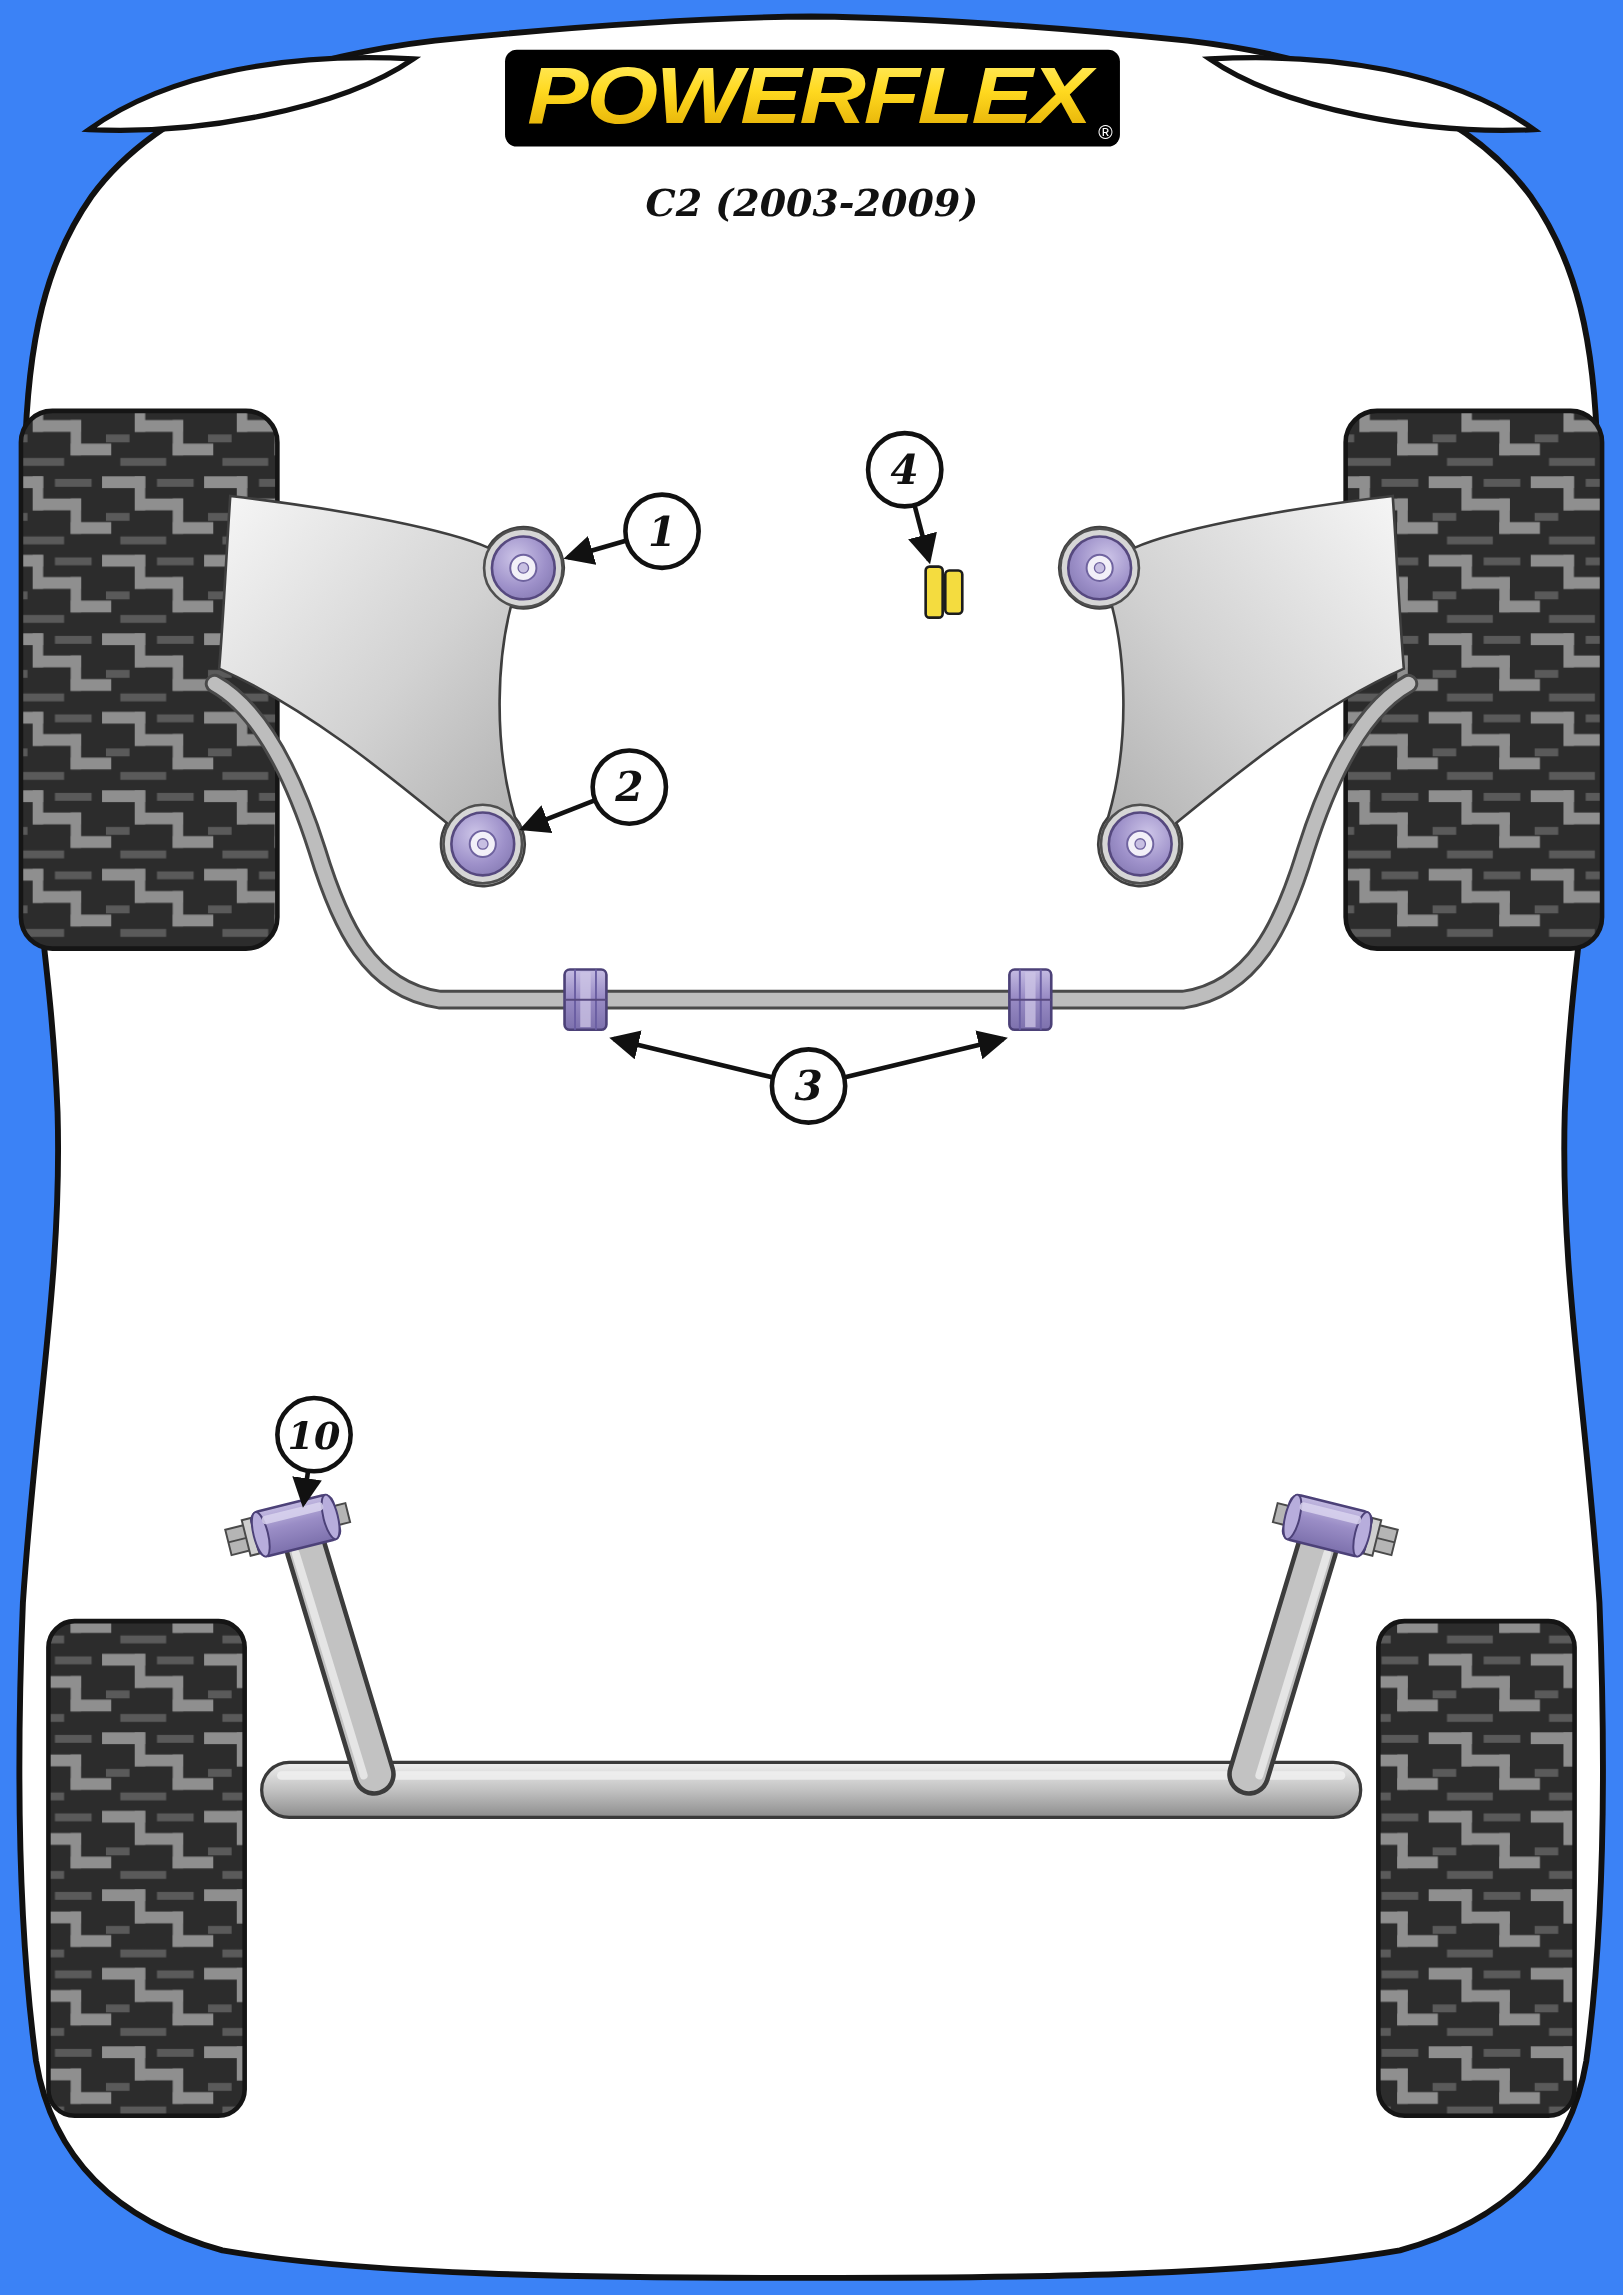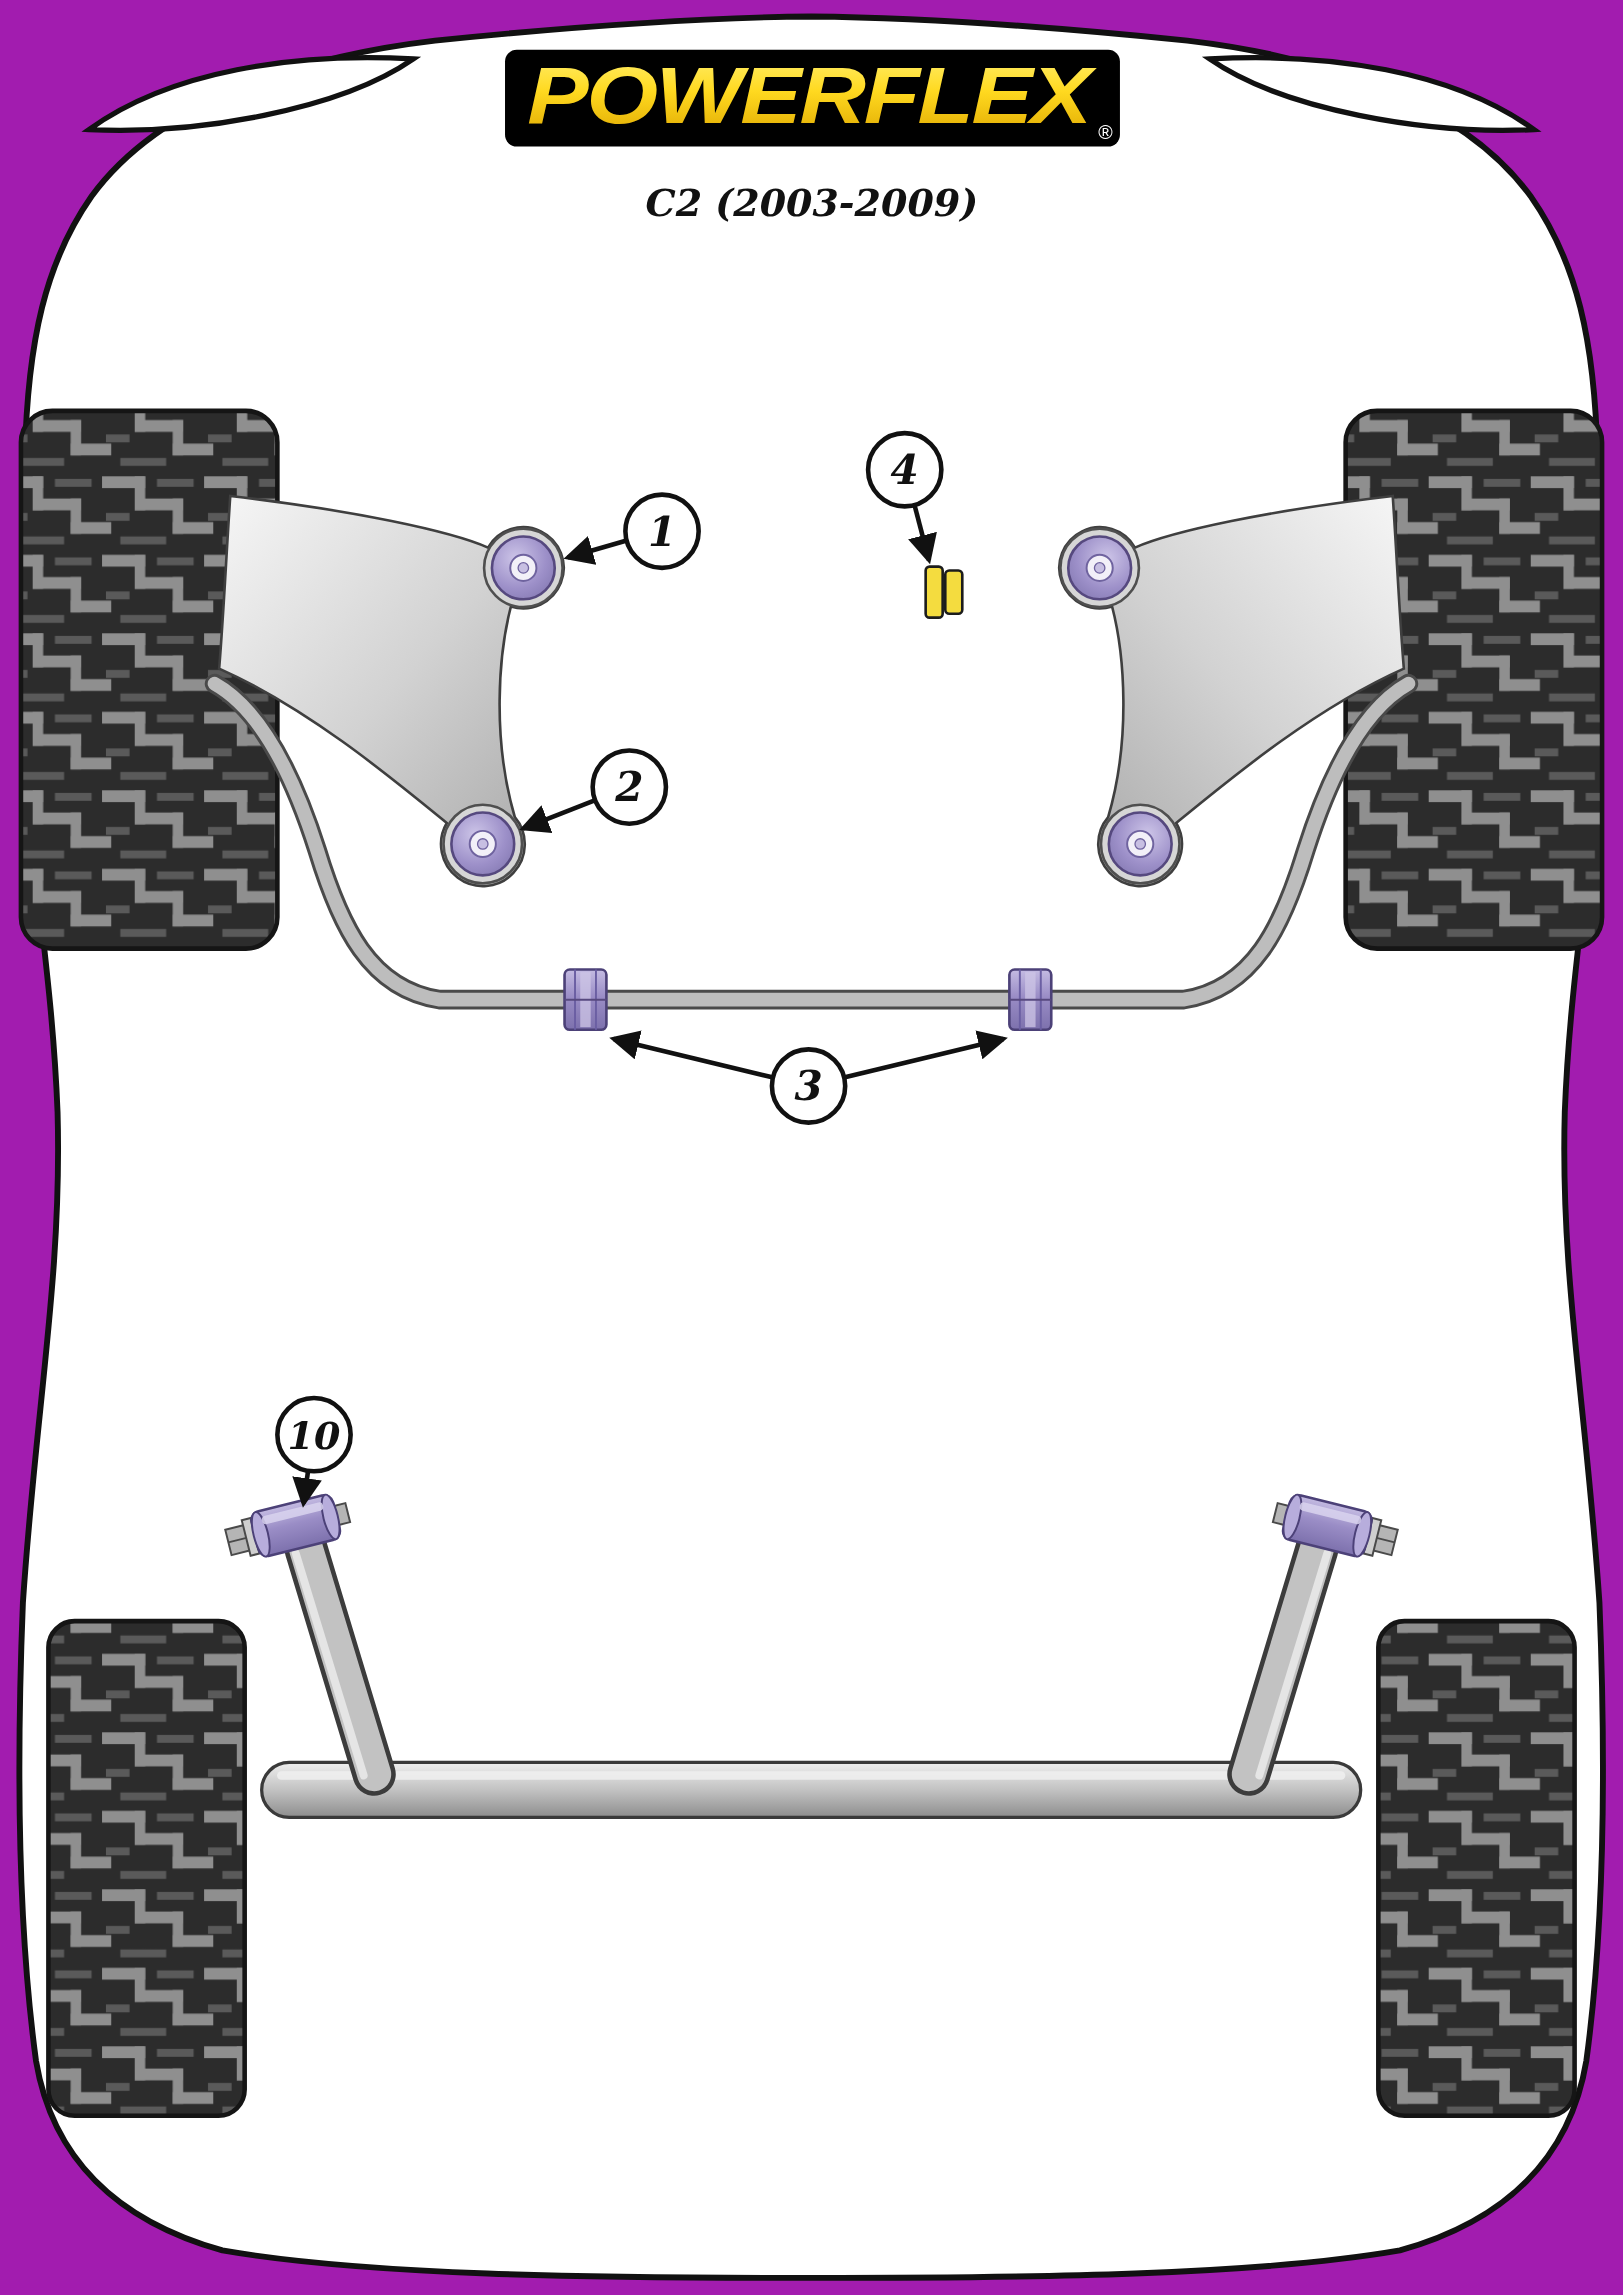--- a/index.html
+++ b/index.html
@@ -1,20 +1,20 @@
 <!DOCTYPE html>
 <html style="font-size:10.5px"><head>
 <meta charset="utf-8">
 <style>
   html, body { margin: 0; padding: 0; background: #ffffff; }
   .page {
     position: relative;
     width: 1623px;
     height: 2295px;
-    background: #a21caf;
+    background: #3b82f6;
     font-family: "DejaVu Serif", serif;
     overflow: hidden;
   }
   svg { display: block; }
   .callout-num {
     font-family: "DejaVu Serif", serif;
     font-weight: bold;
     font-style: italic;
     fill: #111;
   }

